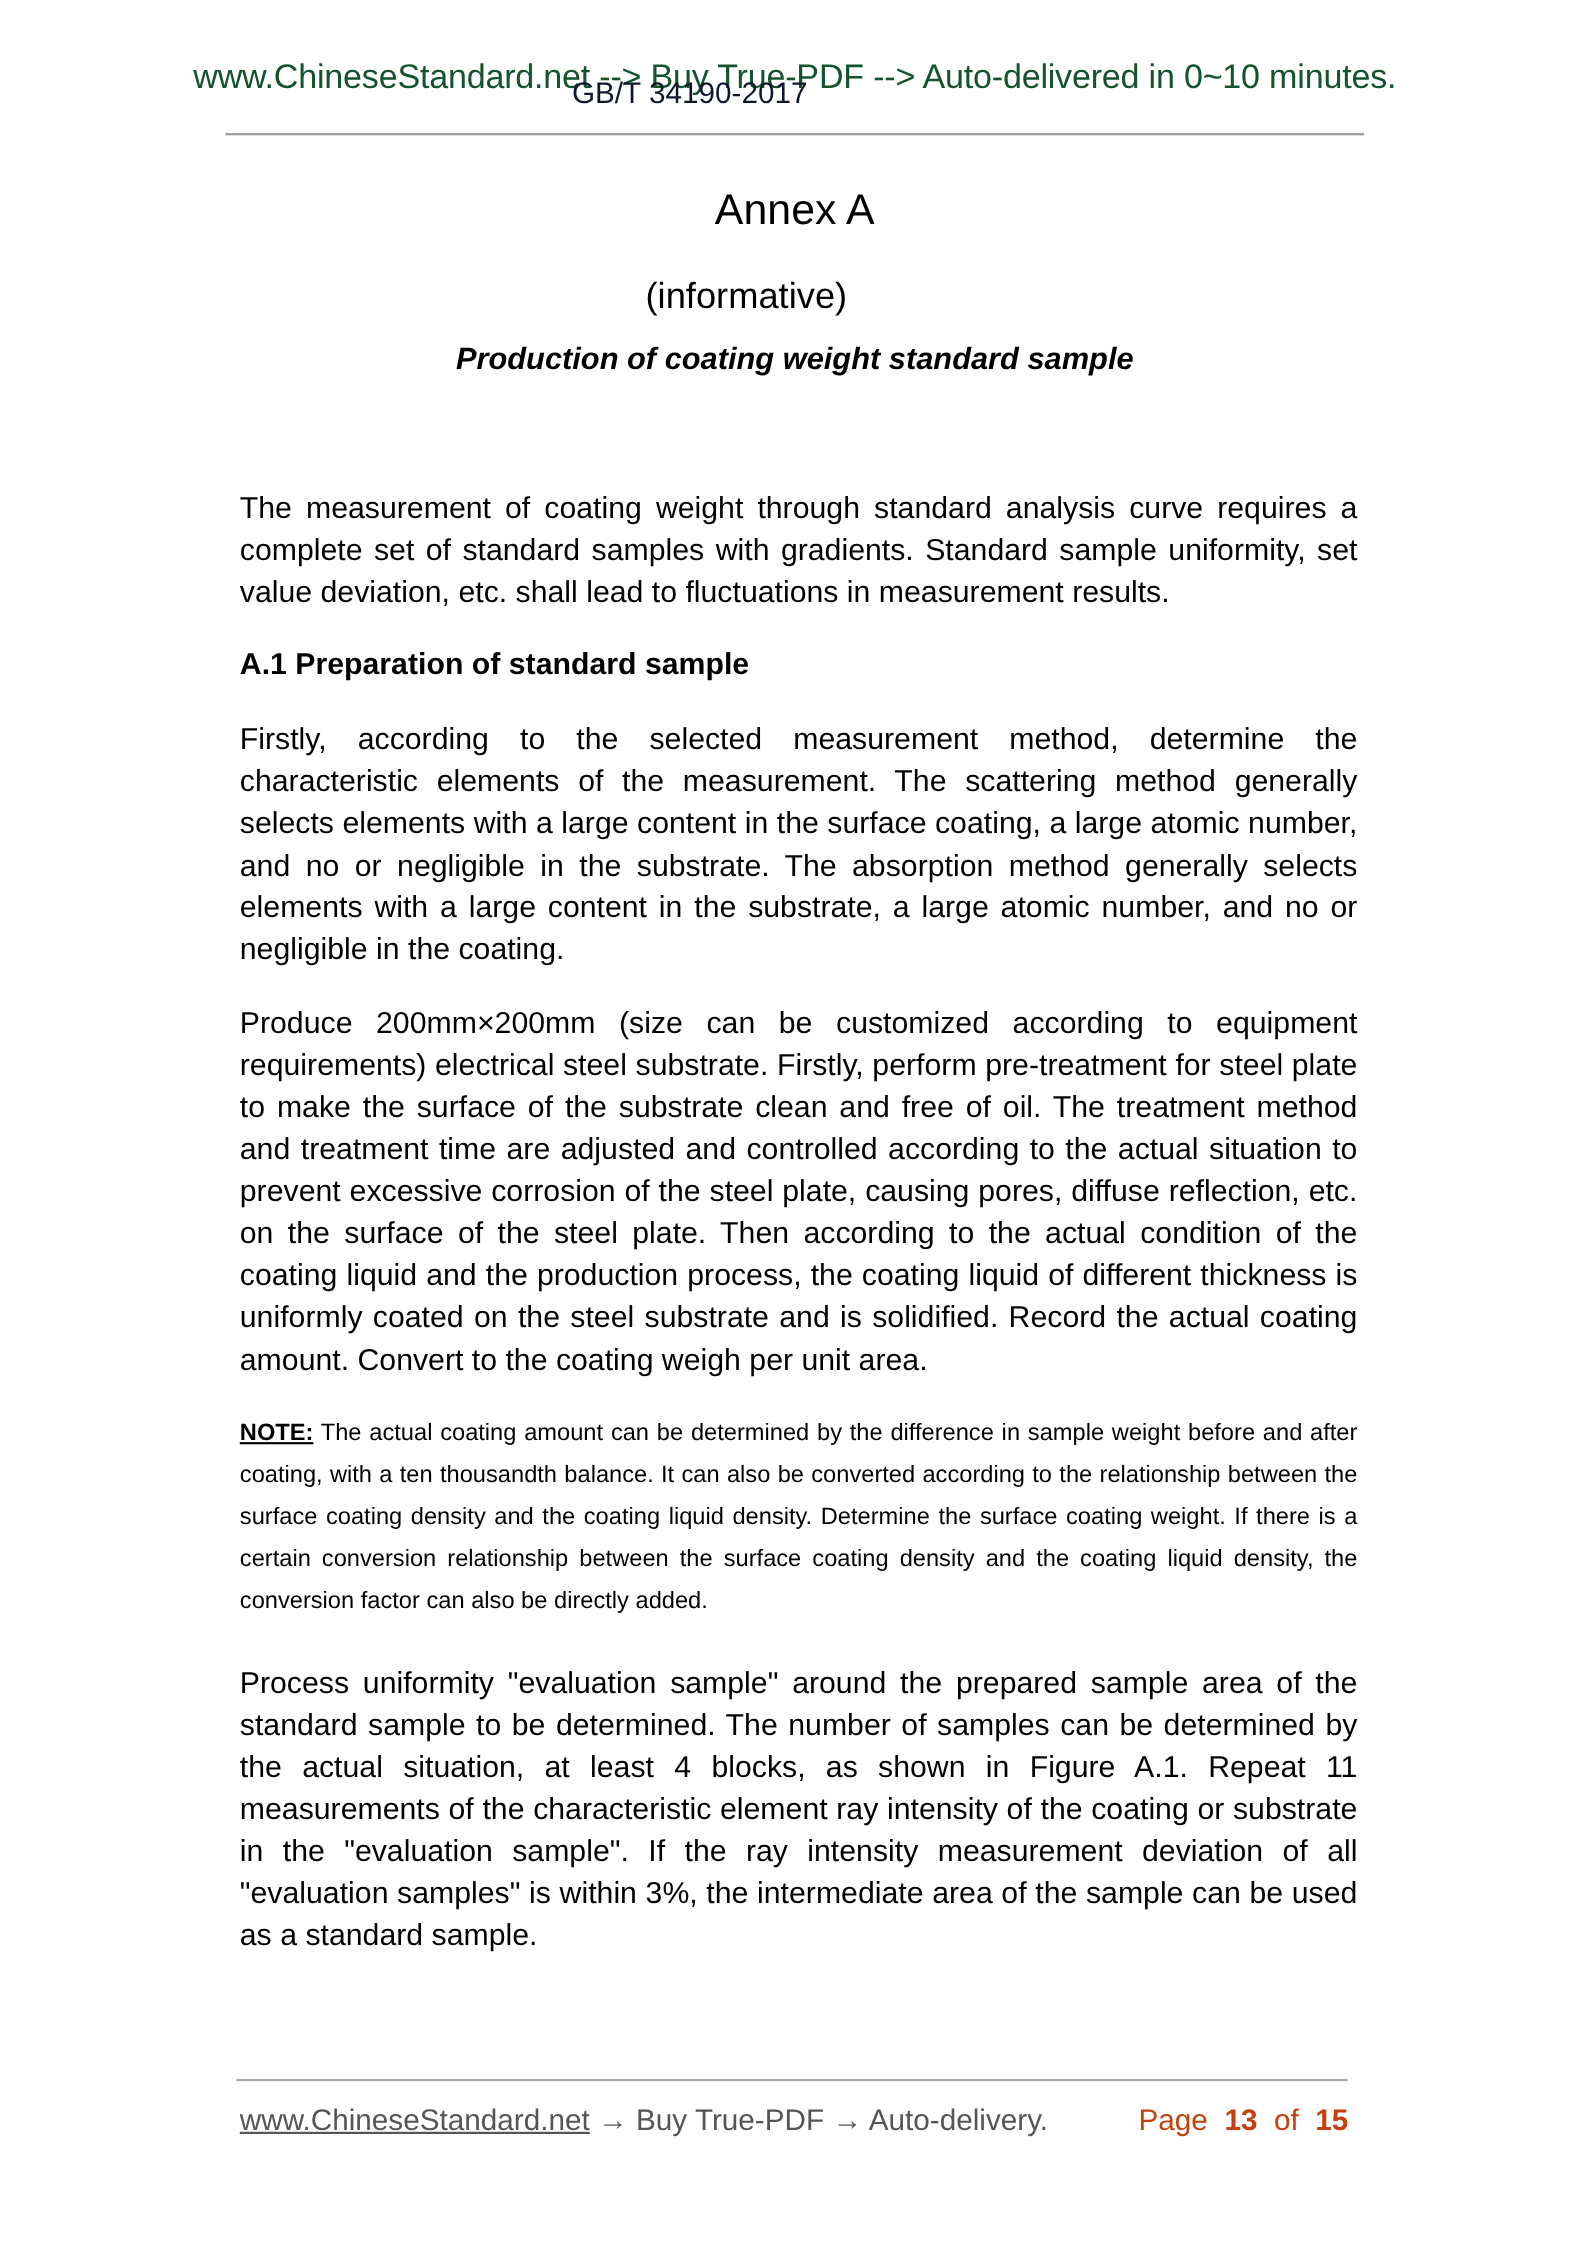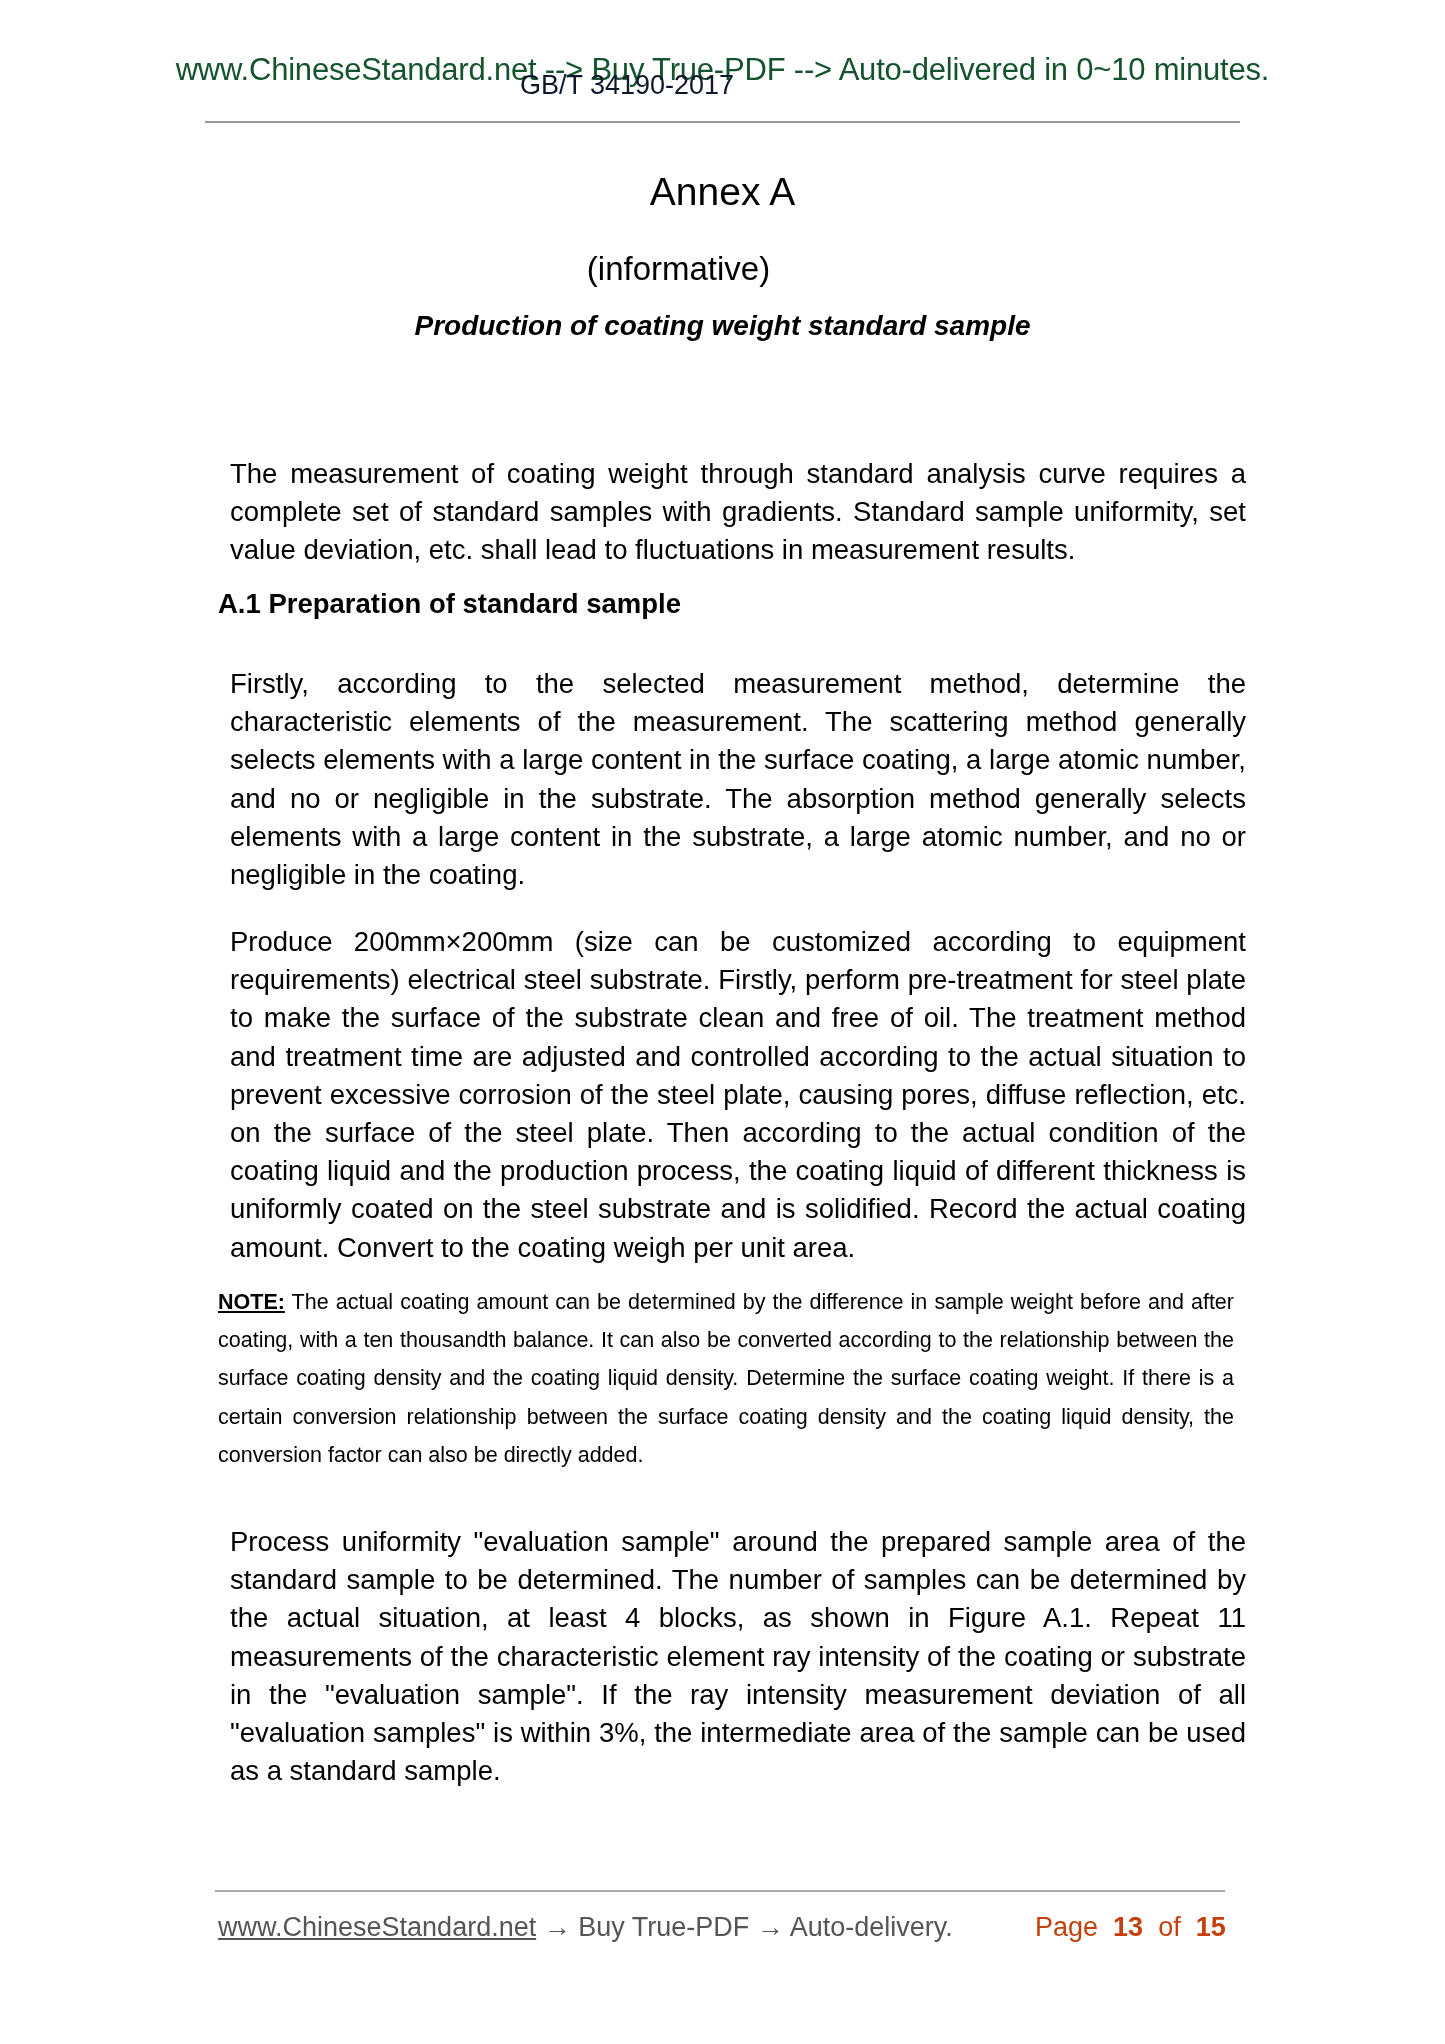--- a/index.html
+++ b/index.html
@@ -9,21 +9,21 @@
          font-size: 31px; color: #14532d; letter-spacing: -0.2px; white-space: nowrap; }
   .hdr-doc { position: absolute; left: 17px; width: 1220px; top: 70px; text-align: center;
              font-size: 27px; color: #0f172a; white-space: nowrap; }
   .hdr-line { position: absolute; left: 205px; width: 1035px; top: 121px; height: 2px; background: #9a9a9a; }
   .annex { position: absolute; left: 0; width: 1445px; top: 170px; text-align: center;
            font-size: 39px; font-weight: normal; }
   .inform { position: absolute; left: 0; width: 1357px; top: 250px; text-align: center; font-size: 33px; }
   .atitle { position: absolute; left: 0; width: 1445px; top: 310px; text-align: center;
             font-size: 28px; font-weight: bold; font-style: italic; }
   .para { position: absolute; left: 218px; width: 1016px; font-size: 27.5px; line-height: 38.2px;
-          text-align: justify; margin: 12px; }
+          text-align: justify; margin: 0; }
   .sec { position: absolute; left: 218px; top: 588px; font-size: 27.5px; font-weight: bold; margin: 0; }
   .note { position: absolute; left: 218px; width: 1016px; top: 1283px; font-size: 21.5px;
           line-height: 38.2px; text-align: justify; margin: 0; }
   .note b { font-weight: bold; text-decoration: underline; }
   .ftr-line { position: absolute; left: 215px; width: 1010px; top: 1890px; height: 2px; background: #a8a8a8; }
   .ftr { position: absolute; left: 218px; top: 1912px; font-size: 27px; color: #555; white-space: nowrap; }
   .ftr a { color: #555; text-decoration: underline; }
   .ftr-page { position: absolute; left: 1035px; top: 1912px; font-size: 27px; color: #c2410c; white-space: nowrap; }
   .ftr-page b { font-weight: bold; }
 </style>

